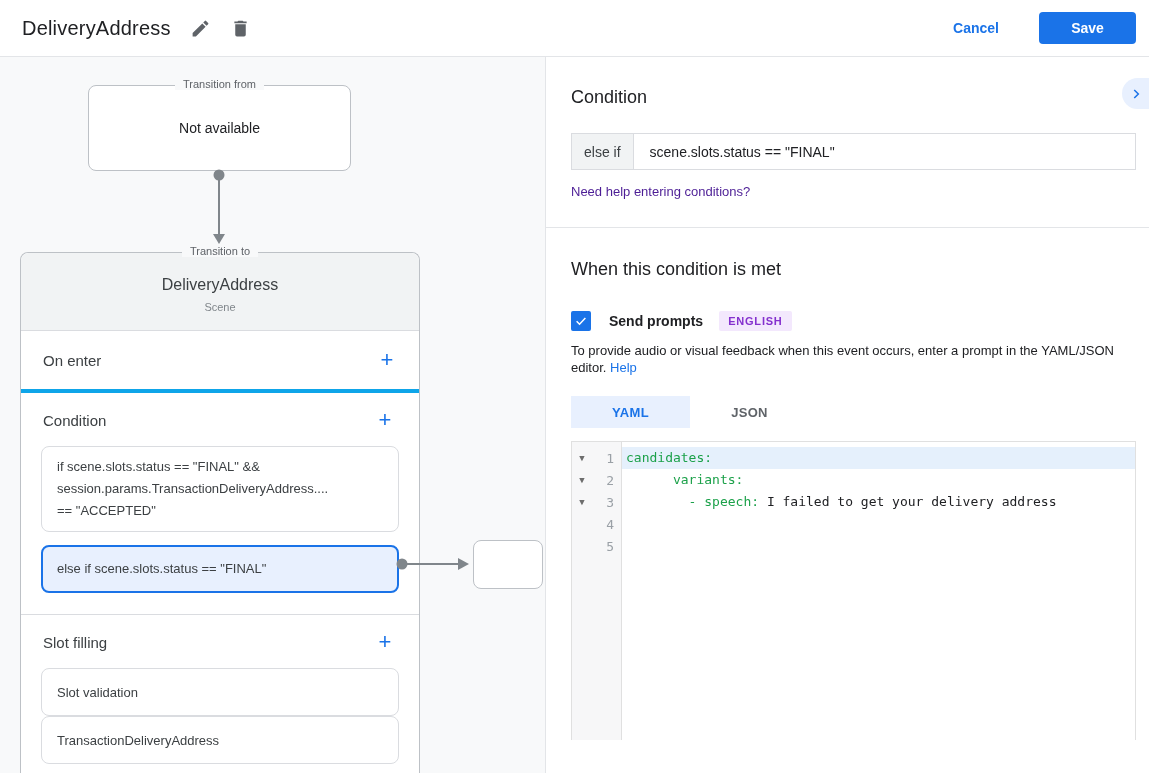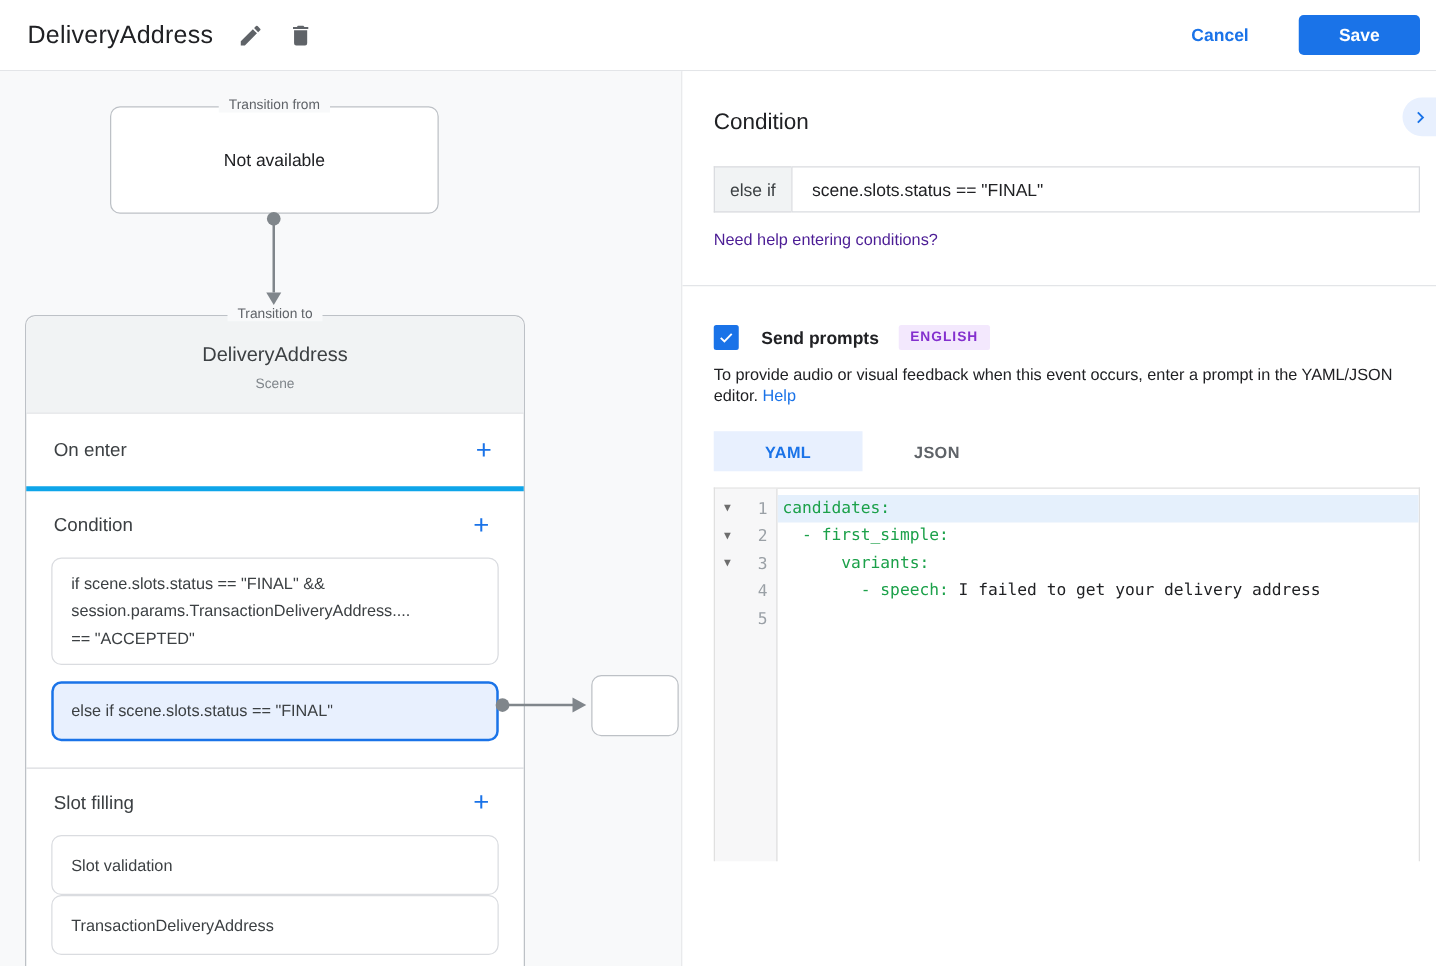--- a/index.html
+++ b/index.html
@@ -217,20 +217,21 @@
         <div class="cond-keyword">else if</div>
         <input class="cond-input" type="text" value="scene.slots.status == &quot;FINAL&quot;" style="">
       </div>
 
       <a class="help-link">Need help entering conditions?</a>
     </div>
 
     <div class="panel-divider"></div>
 
     <div class="panel-pad">
+      <h2 class="met-title">When this condition is met</h2>
 
 
       <div class="check-row second">
         <div class="checkbox checked">
           <svg viewBox="0 0 24 24">
               <polyline points="4.5 12.5 9.5 17.5 19.5 7"></polyline>
             </svg>
         </div>
         <span class="check-label">Send prompts</span>
         <span class="badge">ENGLISH</span>
@@ -261,21 +262,20 @@
               <span class="fold"></span>
               <span class="lnum">4</span>
             </div>
           <div class="gutter-row">
               <span class="fold"></span>
               <span class="lnum">5</span>
             </div>
         </div>
         <div class="code">
           <div class="code-line hl"><span class="tok-key">candidates:</span></div>
-          <div class="code-line"><span class="tok-key">  - first_simple:</span></div>
           <div class="code-line"><span class="tok-key">      variants:</span></div>
           <div class="code-line"><span class="tok-key">        - speech:</span><span> I failed to get your delivery address</span></div>
           <div class="code-line"></div>
         </div>
       </div>
     </div>
   </div>
 </div>
 
 </body></html>

